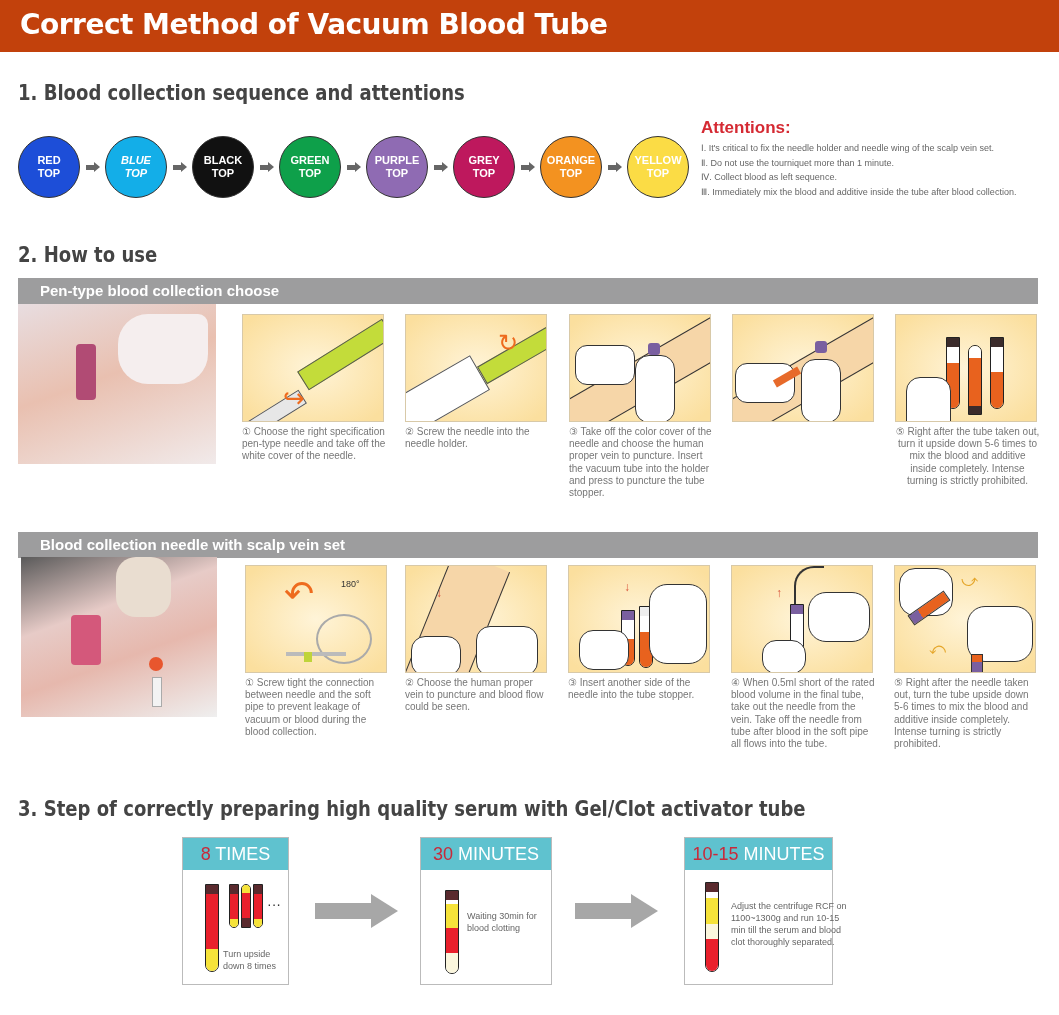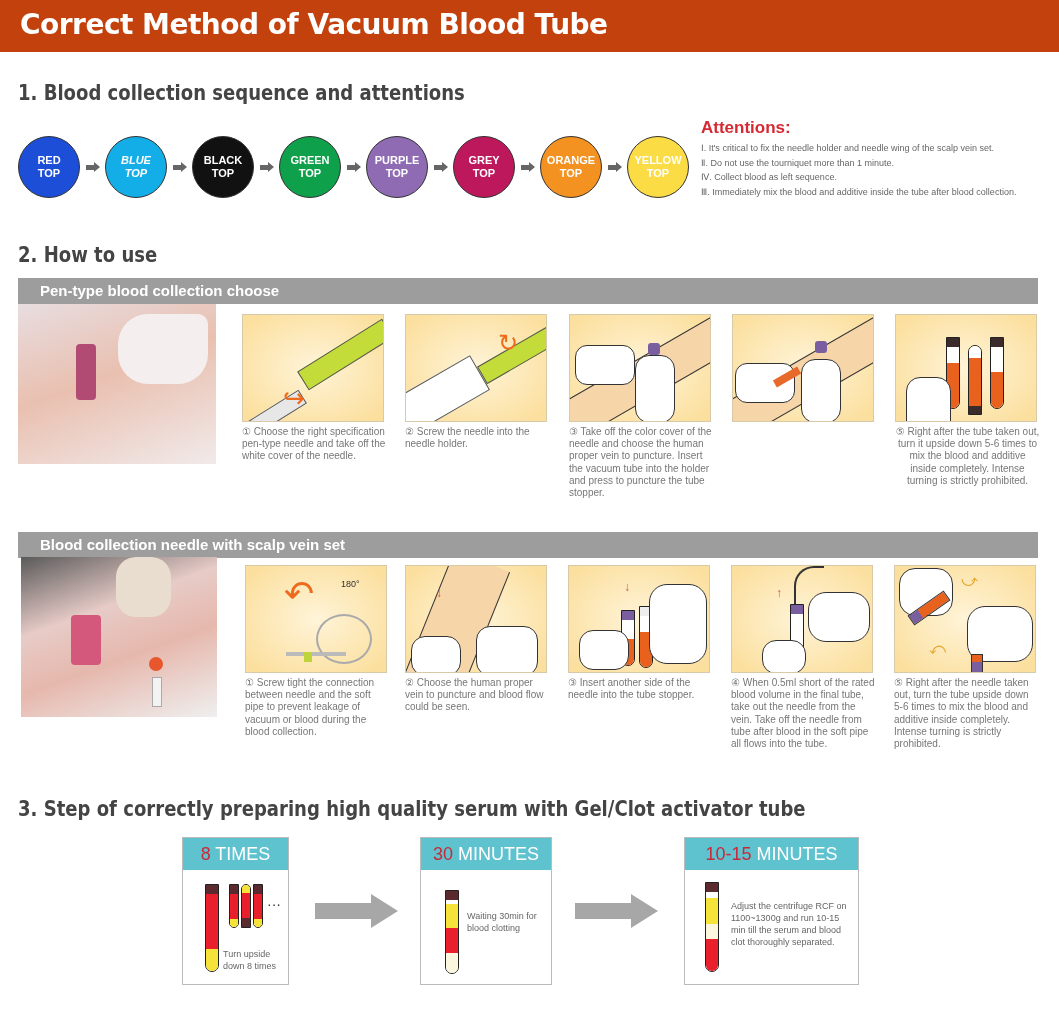--- a/index.html
+++ b/index.html
@@ -297,20 +297,20 @@
       <div style="height:73px; background:linear-gradient(#fff 6%, #f6e33a 6%, #f6e33a 38%, #e9202c 38%, #e9202c 72%, #fbf6dd 72%);"></div>
     </div>
   <div class="txt" style="left:46px; top:72px; width:80px;">Waiting 30min for blood clotting</div>
 </div>
 
 <div class="bigarrow" style="left:575px; top:894px;">
     <i></i>
     <b></b>
   </div>
 
-<div class="card" style="left:684px; top:837px; width:175px;">
+<div class="card" style="left:684px; top:837px; width:149px;">
   <div class="hd"><span class="num">10-15</span><span> MINUTES</span></div>
   <div class="tube" style="left:20px; top:44px; height:90px;">
       <div class="cap"></div>
       <div style="height:79px; background:linear-gradient(#fff 8%, #f6e33a 8%, #f6e33a 40%, #fbf6dd 40%, #fbf6dd 60%, #e9202c 60%);"></div>
     </div>
   <div class="txt" style="left:46px; top:62px; width:124px;">Adjust the centrifuge RCF on 1100~1300g and run 10-15 min till the serum and blood clot thoroughly separated.</div>
 </div>
 
 </body></html>

